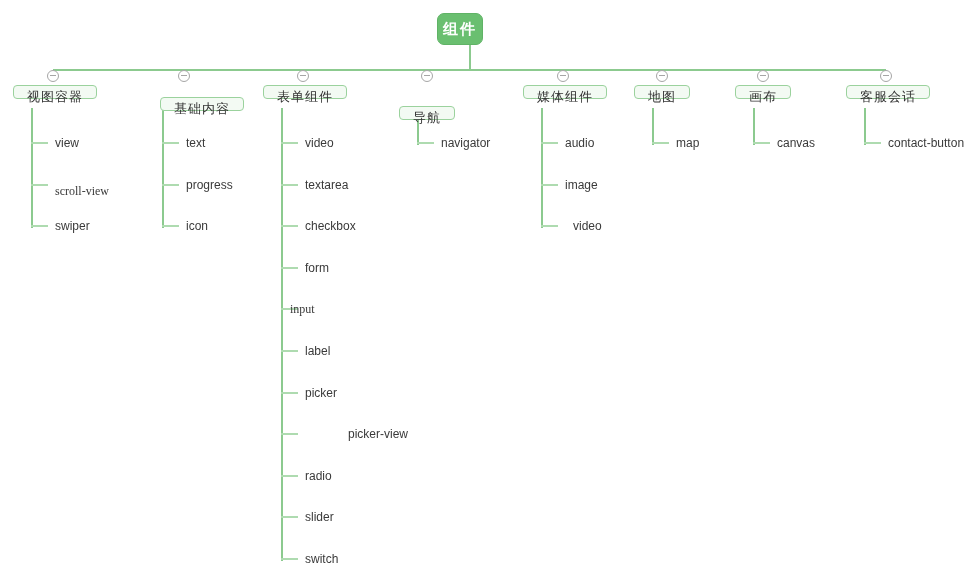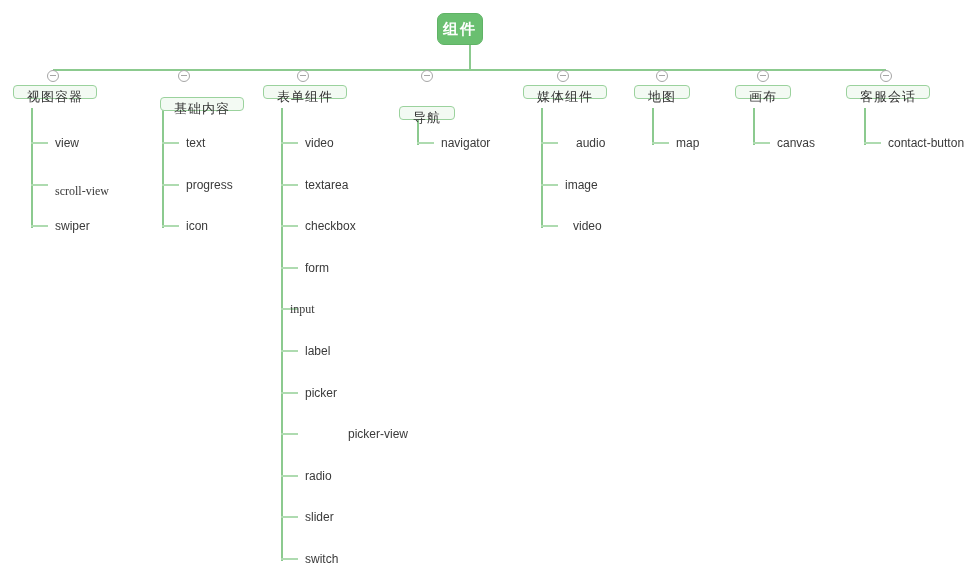--- a/index.html
+++ b/index.html
@@ -144,21 +144,21 @@
       <div class="branch" style="left: 399px; top: 85px; margin-top: 21px;">导航</div>
       <div class="vline" style="left: 417px; top: 108px; height: 37px;"></div>
       <div class="cline" style="left: 417px; top: 142px;"></div>
       <div class="leaf" style="left: 441px; top: 135px;">navigator</div>
     </div>
   <div class="col">
       <div class="circle" style="left: 557px; top: 70px;"></div>
       <div class="branch" style="left: 523px; top: 85px;">媒体组件</div>
       <div class="vline" style="left: 541px; top: 108px; height: 120px;"></div>
       <div class="cline" style="left: 541px; top: 142px;"></div>
-      <div class="leaf" style="left: 565px; top: 135px; margin-left: 11px;">audio</div>
+      <div class="leaf" style="left: 565px; top: 135px;">audio</div>
       <div class="cline" style="left: 541px; top: 184px;"></div>
       <div class="leaf" style="left: 565px; top: 177px;">image</div>
       <div class="cline" style="left: 541px; top: 225px;"></div>
       <div class="leaf" style="left: 565px; top: 218px; margin-left: 8px;">video</div>
     </div>
   <div class="col">
       <div class="circle" style="left: 656px; top: 70px;"></div>
       <div class="branch" style="left: 634px; top: 85px;">地图</div>
       <div class="vline" style="left: 652px; top: 108px; height: 37px;"></div>
       <div class="cline" style="left: 652px; top: 142px;"></div>

